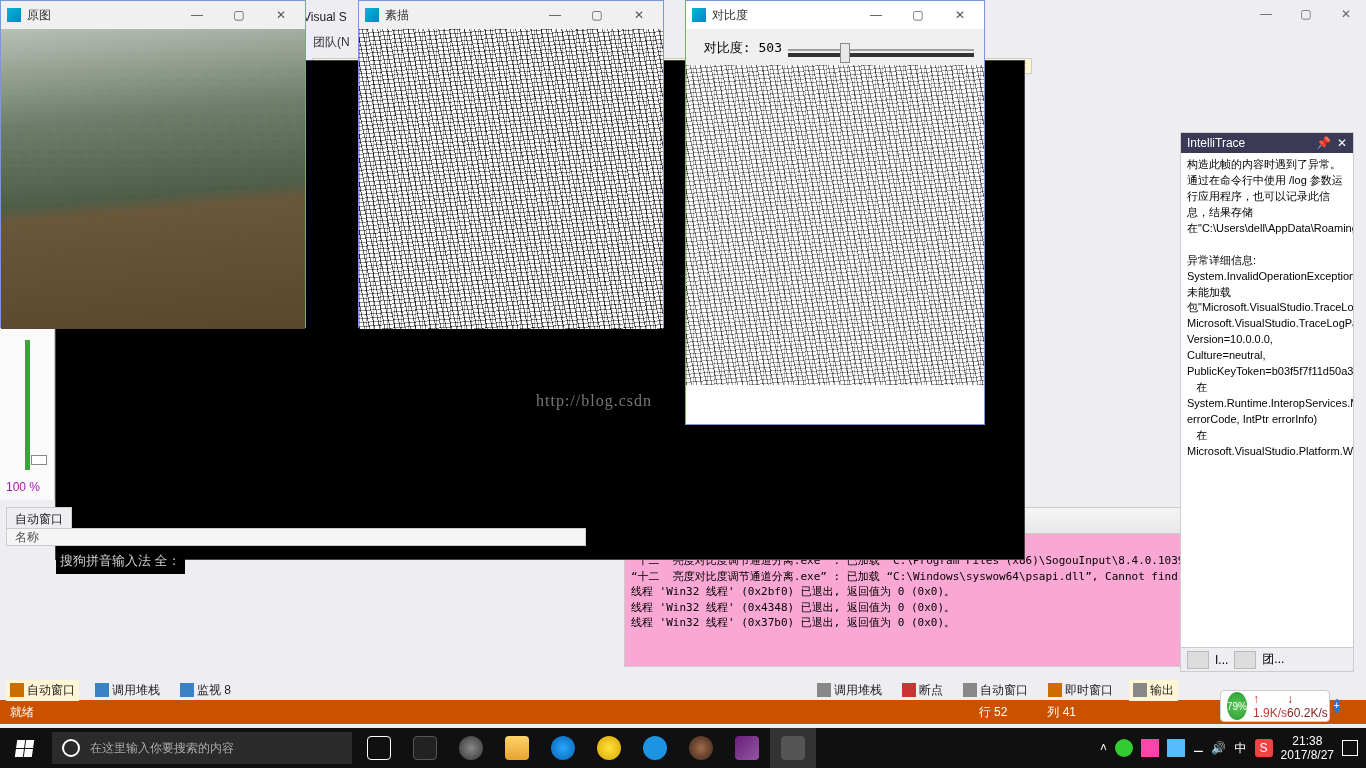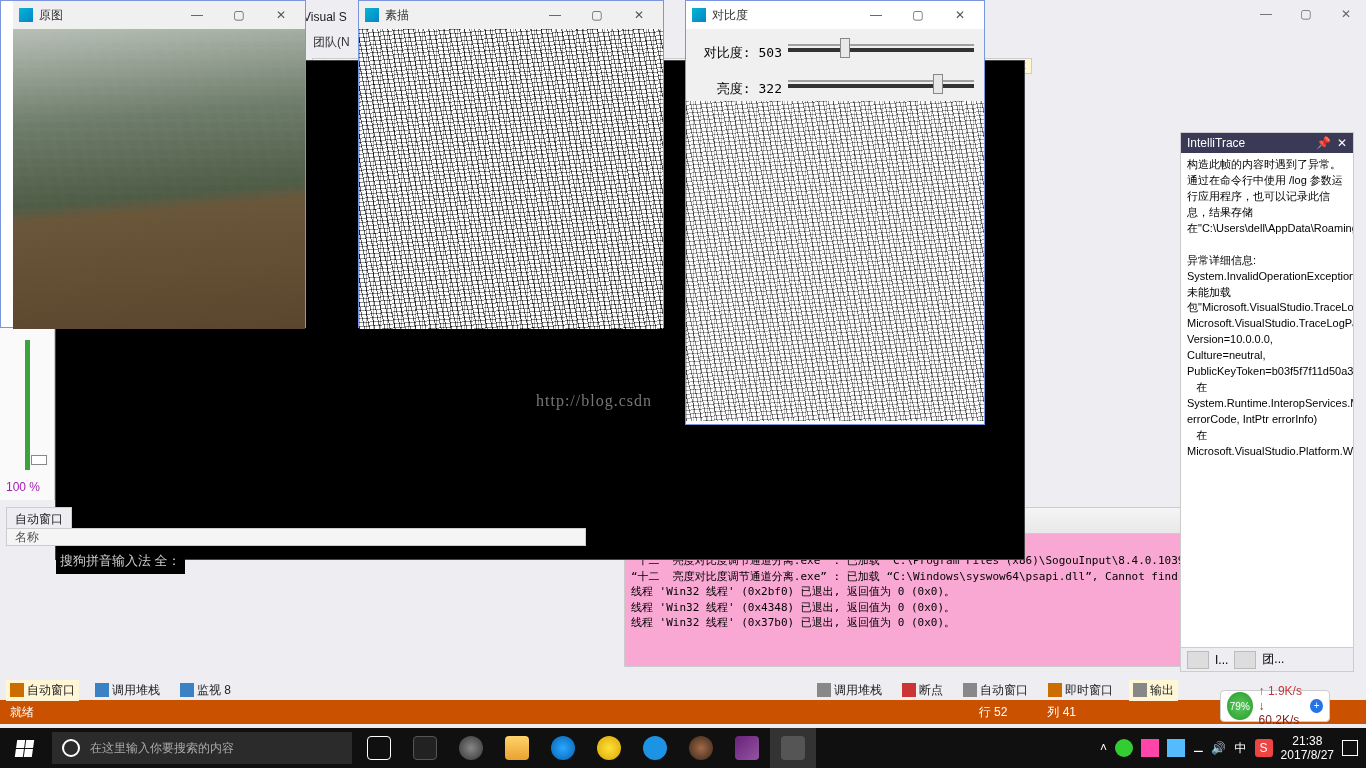--- a/index.html
+++ b/index.html
@@ -75,21 +75,21 @@
   repeating-linear-gradient(78deg, rgba(0,0,0,.55) 0 1px, transparent 1px 5px),
   repeating-linear-gradient(-5deg, rgba(0,0,0,.45) 0 1px, transparent 1px 4px),
   repeating-linear-gradient(90deg, rgba(0,0,0,.35) 0 1px, transparent 1px 7px);
   filter: contrast(1.5);
 }
 .sketch.light { filter: contrast(1.1) brightness(1.2); }
 
 .watermark { position:absolute; left: 536px; top: 392px; color: #777; z-index: 11; letter-spacing:1px; font-family: serif; font-size:16px; }
 
 
-.ctrl-row { display:flex; align-items:flex-start; height:36px; gap:6px; padding:15px 10px; }
+.ctrl-row { display:flex; align-items:flex-end; height:36px; gap:6px; padding:8px 10px; }
 .ctrl-row label { width: 86px; text-align:right; font-family: "NSimSun", monospace; color:#000; font-size:13px; }
 .slider { flex:1; position:relative; }
 .track-top { height:2px; background:#a0a0a0; margin-bottom:2px;}
 .track-bot { height:4px; background:#333; }
 .thumb { position:absolute; top:-6px; width:10px; height:20px; background:#e8e8e8; border:1px solid #888; }
 
 .underlay-docs { position:absolute; top:58px; left:312px; width:720px; height:16px; background:#fff7d1; border:1px solid #ccc; z-index:2; padding-left:6px; color:#333; font-size:11px; line-height:14px; overflow:hidden; }
 .underlay-docs .x { float:right; margin-right:4px; }
 
 
@@ -100,21 +100,21 @@
 .tb-search { width: 300px; height:32px; margin:0 4px; background:#2b2b2b; color:#aaa; display:flex; align-items:center; padding:0 10px; gap:10px; }
 .tb-icons { display:flex; align-items:center; height:40px; }
 .tb-icons .tbi { width:46px; height:40px; display:flex; align-items:center; justify-content:center; }
 .tbi .glyph { width:24px; height:24px; border-radius:4px; }
 .tray { margin-left:auto; display:flex; align-items:center; gap:8px; padding-right:8px; color:#fff; }
 .tray .tybtn { width:18px; height:18px; }
 .clock { text-align:center; line-height:1.2; font-size:11px; }
 
 .speed-badge { position:absolute; right: 36px; top: 690px; width:110px; height:32px; background:#fff; border:1px solid #ccc; border-radius:4px; z-index:40; display:flex; align-items:center; gap:6px; padding:0 6px; font-size:10px; }
 .circle { width:28px; height:28px; border-radius:50%; background: radial-gradient(circle,#59c95a,#2a9a2d); color:#fff; display:flex; align-items:center; justify-content:center; font-size:10px;}
-.net-col { display:flex; flex-direction:column; line-height:1.2;}
+.net-col { display:flex; flex-direction:row; line-height:1.2;}
 .plus-badge { width:14px; height:14px; border-radius:50%; background:#2673e8; color:#fff; text-align:center; line-height:14px; font-size:10px; }
 
 </style>
 </head>
 <body>
 
 <div class="vs-bg"></div>
 <div class="right-strip"></div>
 
 <div class="vs-title-peek">ft Visual S</div>
@@ -135,21 +135,21 @@
   <div class="zoom-track"></div>
   <div class="zoom-fill"></div>
   <div style="position:absolute; left:31px; top:395px; width:16px; height:10px; background:#fff; border:1px solid #888;"></div>
   <div class="zoom-label">100 %</div>
 </div>
 
 <div class="console-black"></div>
 
 <div class="watermark">http://blog.csdn</div>
 
-<div class="cv-window" style="left:0; top:0; width:306px; height:328px; z-index:20;padding-left:12px;">
+<div class="cv-window" style="left:0; top:0; width:306px; height:328px; z-index:20;">
   <div class="cv-title">
     <span class="cv-icon"></span>
     <span class="cv-label">原图</span>
     <span class="cv-ctrl">—</span>
     <span class="cv-ctrl">▢</span>
     <span class="cv-ctrl">✕</span>
   </div>
   <div class="cv-body" style="height:300px;">
     <div class="img-slot photo-village"></div>
   </div>
@@ -176,28 +176,20 @@
     <span class="cv-ctrl">▢</span>
     <span class="cv-ctrl">✕</span>
   </div>
   <div style="background:#f0f0f0;">
     <div class="ctrl-row">
       <label>对比度: 503</label>
       <div class="slider">
         <div class="track-top"></div>
           <div class="track-bot"></div>
         <div class="thumb" style="left:28%;"></div>
-      </div>
-    </div>
-    <div class="ctrl-row">
-      <label>亮度: 322</label>
-      <div class="slider">
-        <div class="track-top"></div>
-          <div class="track-bot"></div>
-        <div class="thumb" style="left:78%;"></div>
       </div>
     </div>
   </div>
   <div class="cv-body" style="height:320px; background:#000;">
     <div class="img-slot sketch light"></div>
   </div>
 </div>
 
 <div class="auto-window-tab">自动窗口</div>
 <div class="auto-window-header">名称</div>

